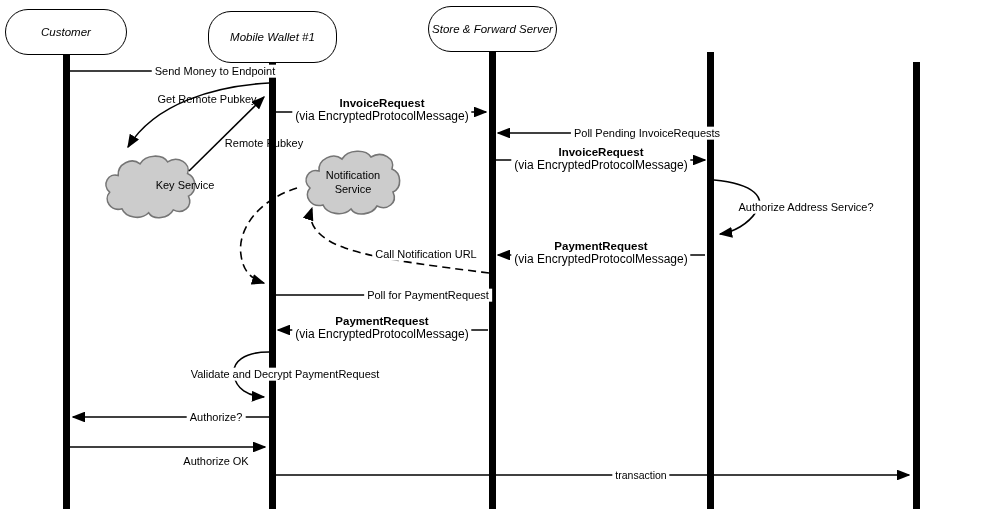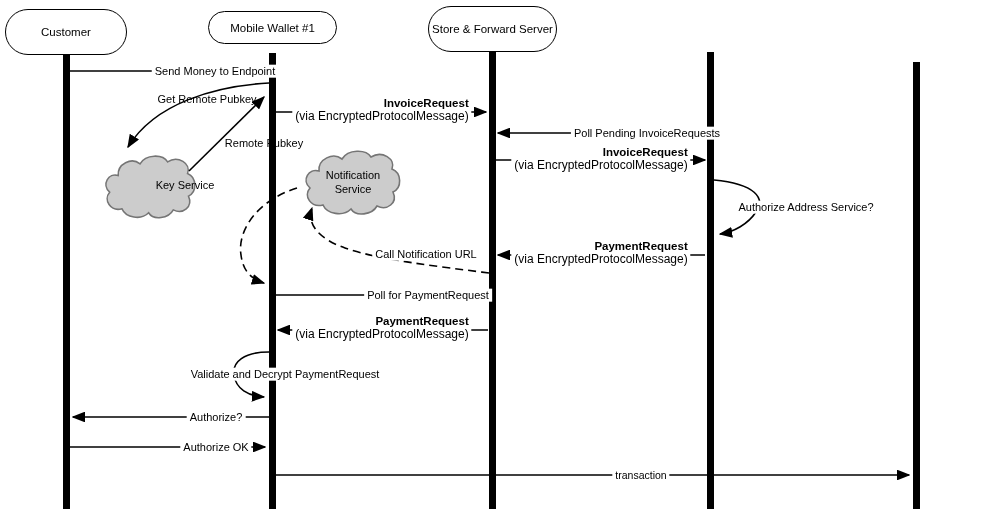--- a/index.html
+++ b/index.html
@@ -17,20 +17,21 @@
     box-sizing: border-box;
     border: 1.7px solid #000;
     background: #fff;
     display: flex;
     align-items: center;
     justify-content: center;
     font-size: 11.5px;
     color: #000;
     text-align: right;
     z-index: 4;
+    font-style: italic;
   }
   .stadium { border-radius: 23px; }
   .ellipse { border-radius: 50%; }
   
   .lifeline {
     position: absolute;
     width: 7px;
     background: #000;
     z-index: 1;
   }
@@ -55,21 +56,21 @@
     margin-left: 46px;
   }
   .lbl b { font-weight: normal; }
   .lbl.small { font-size: 10.5px; }
   .lbl.nobg { background: transparent; }
   .blk {
     position: absolute;
     transform: translate(-50%, -50%);
     background: #fff;
     padding: 0 3px;
-    text-align: right;
+    text-align: center;
     white-space: pre;
     z-index: 3;
   }
   .blk .name { font-size: 11.5px; font-weight: bold; line-height: 1.0; }
   .blk .via  { font-size: 12px;  line-height: 1.1; }
   .cloud-lbl {
     position: absolute;
     transform: translate(-50%, -50%);
     font-size: 11px;
     color: #000;
@@ -86,21 +87,21 @@
 
   <div class="lifeline" style="left:62.5px; top:53px; height:456px;"></div>
   <div class="lifeline" style="left:268.5px; top:53px; height:456px;"></div>
   <div class="lifeline" style="left:488.5px; top:50px; height:459px;"></div>
   <div class="lifeline" style="left:707px; top:52px; height:457px;"></div>
   <div class="lifeline" style="left:913px; top:62px; height:447px;"></div>
 
   <div class="actor stadium" style="left:5px; top:9px; width:122px; height:46px;">
     <span>Customer</span>
   </div>
-  <div class="actor stadium" style="left:208px; top:11px; width:129px; height:33px;">
+  <div class="actor stadium" style="left:208px; top:11px; width:129px; height:52px;">
     <span>Mobile Wallet #1</span>
   </div>
   <div class="actor stadium" style="left:428px; top:6px; width:129px; height:46px;">
     <span>Store &amp; Forward Server</span>
   </div>
 
   <svg id="wires" width="1000" height="509" viewBox="0 0 1000 509">
     <defs>
       <marker id="arr" viewBox="0 0 10 8" refX="9" refY="4" markerWidth="8.5" markerHeight="6.8" orient="auto-start-reverse">
         <path d="M0,0 L10,4 L0,8 Z" fill="#000"></path>
@@ -155,17 +156,17 @@
   <span class="lbl" style="left:380px; top:254px;">Call Notification URL</span>
 
   <span class="lbl" style="left:382px; top:295px;"><span>Poll for </span><b>PaymentRequest</b></span>
 
   <span class="blk" style="left:382px; top:328px;"><span class="name" style="display:block">PaymentRequest</span><span class="via" style="display:block">(via EncryptedProtocolMessage)</span></span>
 
   <span class="lbl" style="left:239px; top:374px;"><span>Validate and Decrypt </span><b>PaymentRequest</b></span>
 
   <span class="lbl" style="left:170px; top:417px;">Authorize?</span>
 
-  <span class="lbl" style="left:170px; top:447px;">Authorize OK</span>
+  <span class="lbl" style="left:170px; top:461px;">Authorize OK</span>
 
   <span class="lbl small" style="left:595px; top:475px;">transaction</span>
 
 </div>
 
 </body></html>

